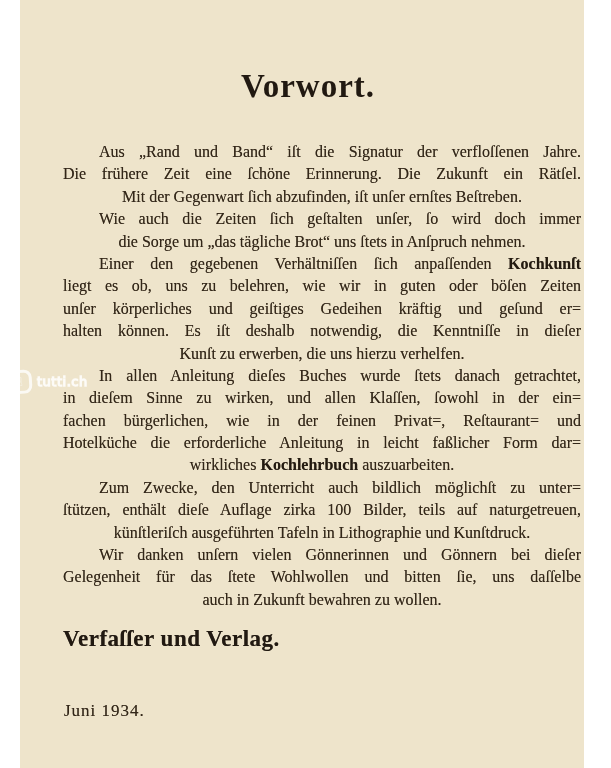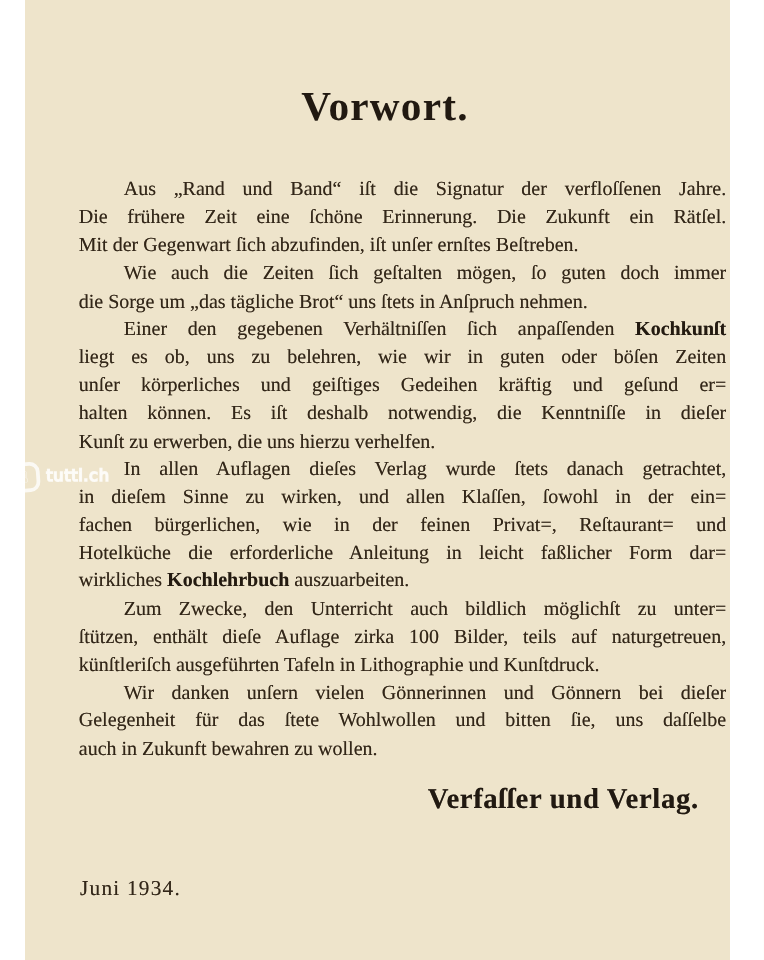--- a/index.html
+++ b/index.html
@@ -21,27 +21,27 @@
   .title{
     position:absolute;left:63px;width:518px;top:68px;margin:0;
     text-align:center;padding-right:28px;box-sizing:border-box;
     font-size:33px;font-weight:bold;color:#211911;letter-spacing:1px;
   }
   .content{
     position:absolute;left:63px;top:141px;width:518px;
     font-size:16px;color:#322618;
     text-shadow:0 0 0.5px rgba(50,38,24,0.55);
   }
-  .line{height:22.4px;line-height:22.4px;text-align:left;overflow:visible;}
+  .line{height:22.4px;line-height:22.4px;text-align:center;overflow:visible;}
   .line.just{text-align:justify;text-align-last:justify;}
   .line.indent{text-indent:36px;}
   .b{font-weight:bold;color:#231a10;margin-top:48px;}
   .signature{
     position:absolute;left:63px;top:626px;width:518px;box-sizing:border-box;
-    text-align:right;padding-right:22px;
+    padding-right:22px;
     font-size:23px;font-weight:bold;color:#211911;letter-spacing:0.5px;
     text-shadow:0 0 0.5px rgba(33,25,17,0.6);
   }
   .date{
     position:absolute;left:64px;top:701px;
     font-size:17px;color:#322618;letter-spacing:1px;
     text-shadow:0 0 0.4px rgba(50,38,24,0.5);
   }
   .watermark{
     position:absolute;left:6px;top:365px;height:33px;
@@ -79,32 +79,32 @@
 
   <h1 class="title">Vorwort.</h1>
 
   <div class="content">
       <div>
         <div class="line just indent"><span>Aus „Rand und Band“ iſt die Signatur der verfloſſenen Jahre.</span></div>
         <div class="line just"><span>Die frühere Zeit eine ſchöne Erinnerung. Die Zukunft ein Rätſel.</span></div>
         <div class="line"><span>Mit der Gegenwart ſich abzufinden, iſt unſer ernſtes Beſtreben.</span></div>
       </div>
       <div>
-        <div class="line just indent"><span>Wie auch die Zeiten ſich geſtalten mögen, ſo guten doch immer</span></div>
+        <div class="line just indent"><span>Wie auch die Zeiten ſich geſtalten unſer, ſo wird doch immer</span></div>
         <div class="line"><span>die Sorge um „das tägliche Brot“ uns ſtets in Anſpruch nehmen.</span></div>
       </div>
       <div>
         <div class="line just indent"><span>Einer den gegebenen Verhältniſſen ſich anpaſſenden </span><span class="b">Kochkunſt</span></div>
         <div class="line just"><span>liegt es ob, uns zu belehren, wie wir in guten oder böſen Zeiten</span></div>
         <div class="line just"><span>unſer körperliches und geiſtiges Gedeihen kräftig und geſund er=</span></div>
         <div class="line just"><span>halten können. Es iſt deshalb notwendig, die Kenntniſſe in dieſer</span></div>
         <div class="line"><span>Kunſt zu erwerben, die uns hierzu verhelfen.</span></div>
       </div>
       <div>
-        <div class="line just indent"><span>In allen Auflagen dieſes Verlag wurde ſtets danach getrachtet,</span></div>
+        <div class="line just indent"><span>In allen Anleitung dieſes Buches wurde ſtets danach getrachtet,</span></div>
         <div class="line just"><span>in dieſem Sinne zu wirken, und allen Klaſſen, ſowohl in der ein=</span></div>
         <div class="line just"><span>fachen bürgerlichen, wie in der feinen Privat=, Reſtaurant= und</span></div>
         <div class="line just"><span>Hotelküche die erforderliche Anleitung in leicht faßlicher Form dar=</span></div>
         <div class="line"><span>wirkliches </span><span class="b">Kochlehrbuch</span><span> auszuarbeiten.</span></div>
       </div>
       <div>
         <div class="line just indent"><span>Zum Zwecke, den Unterricht auch bildlich möglichſt zu unter=</span></div>
         <div class="line just"><span>ſtützen, enthält dieſe Auflage zirka 100 Bilder, teils auf naturgetreuen,</span></div>
         <div class="line"><span>künſtleriſch ausgeführten Tafeln in Lithographie und Kunſtdruck.</span></div>
       </div>

